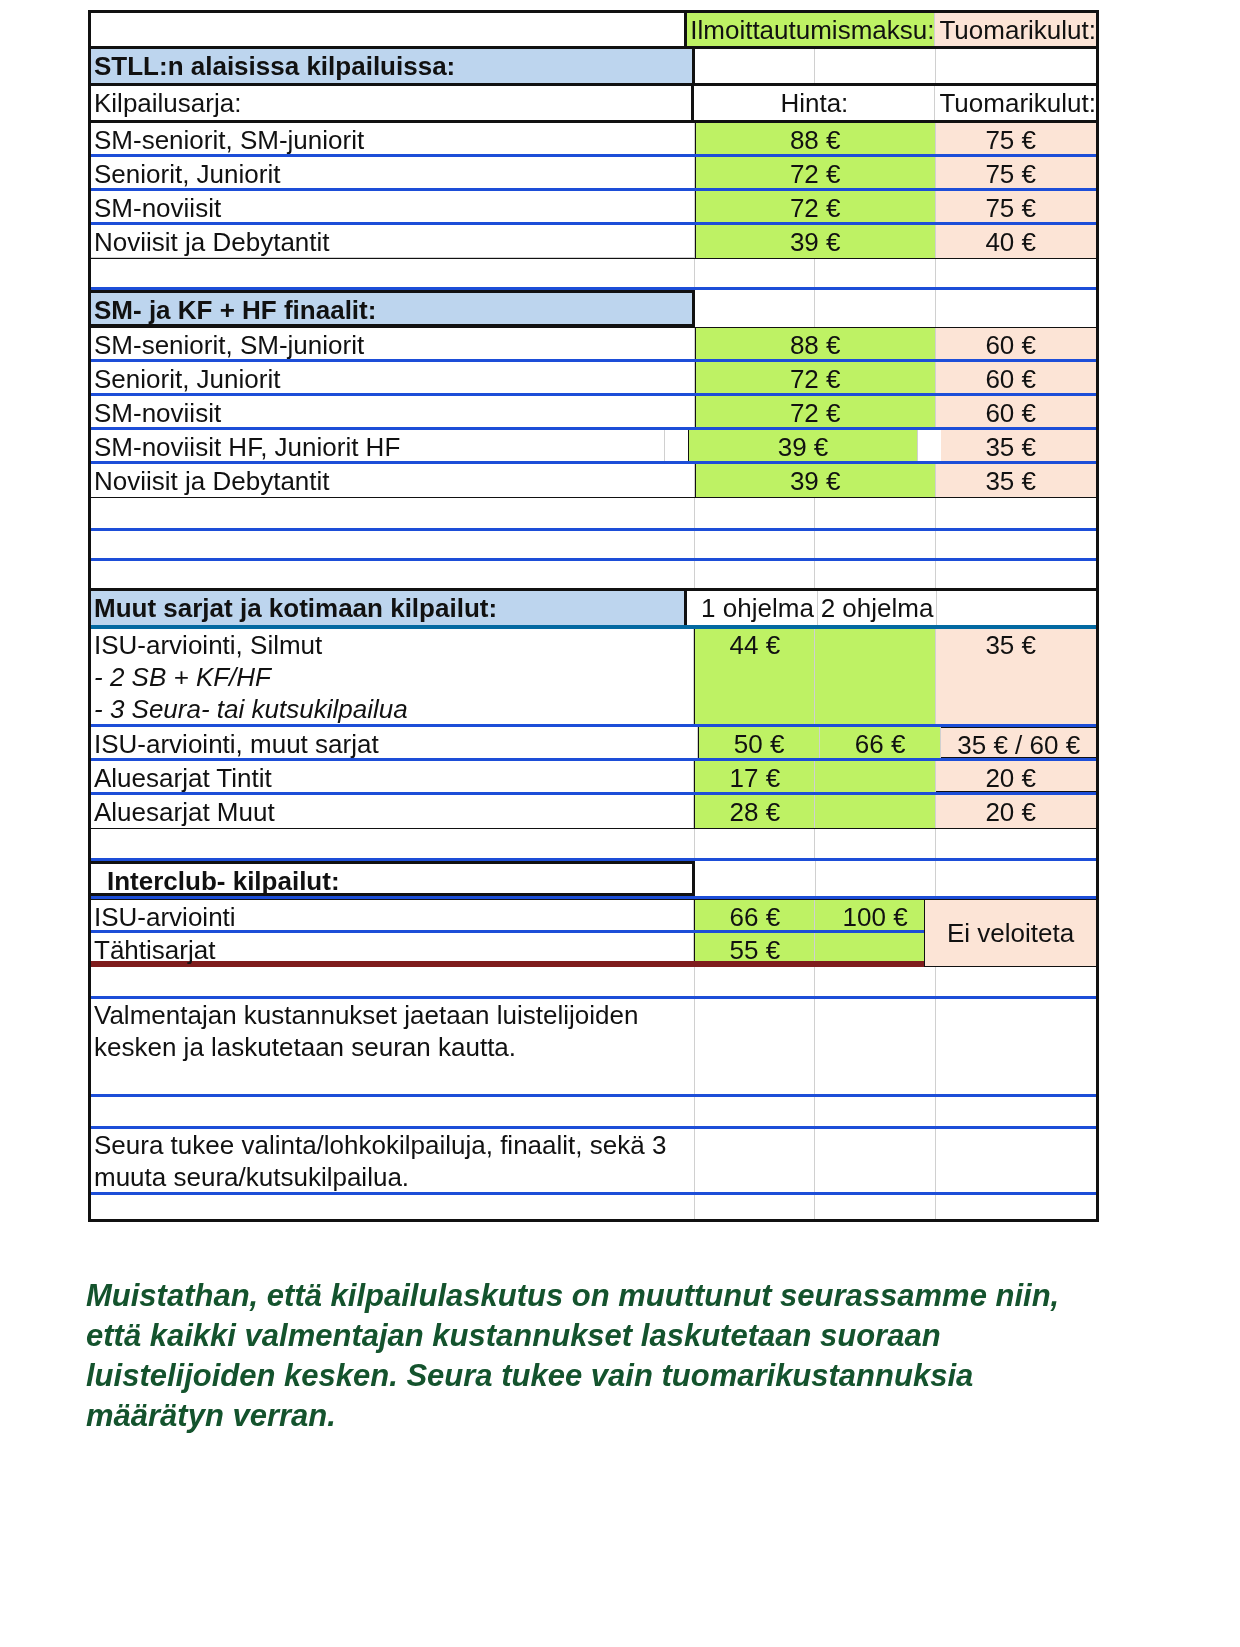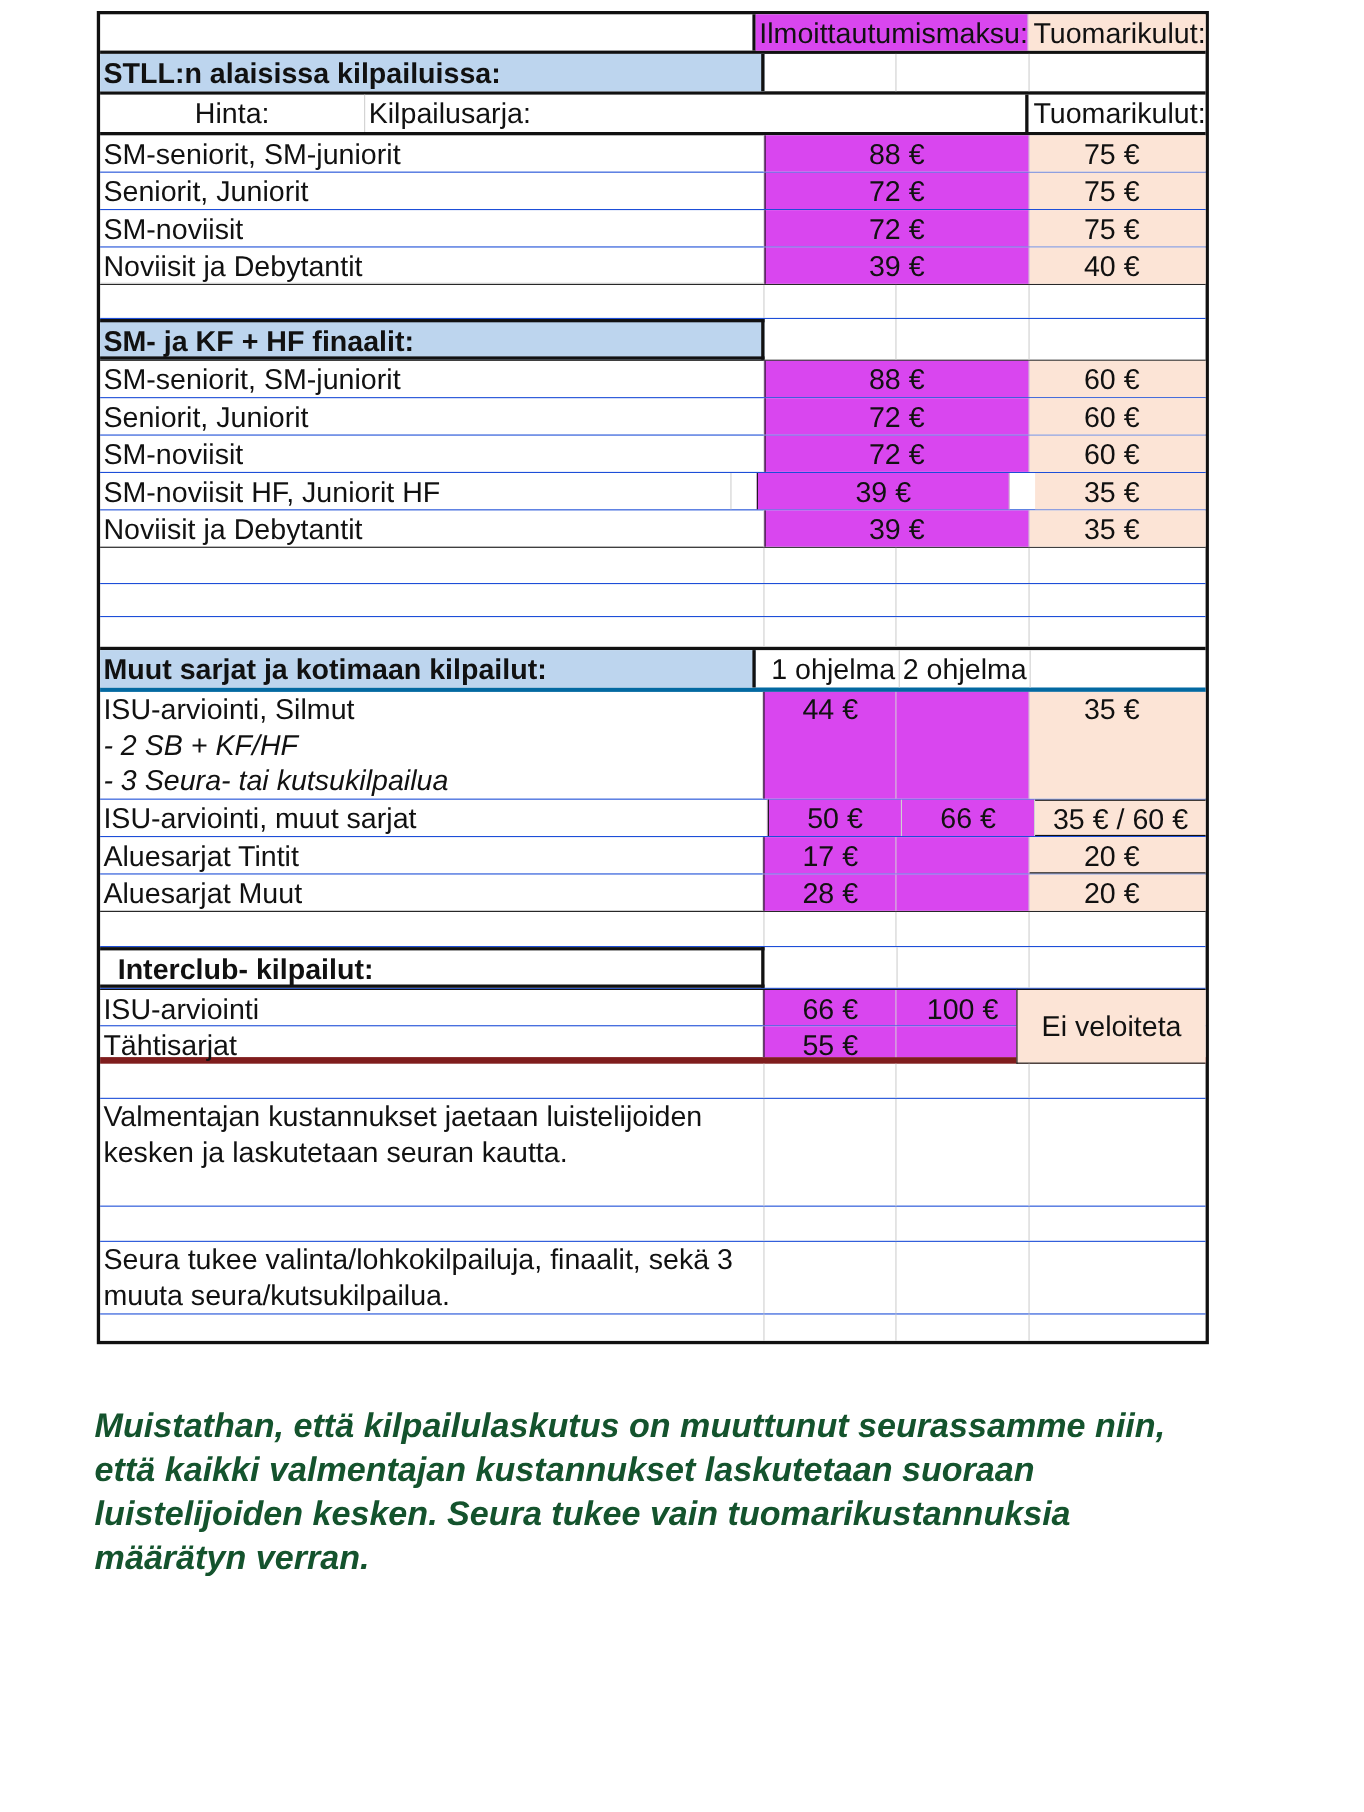--- a/index.html
+++ b/index.html
@@ -1,25 +1,25 @@
 <!DOCTYPE html>
 <html><head>
 <meta charset="utf-8">
 <style>
   html,body{margin:0;padding:0;background:#fff;}
   body{width:1240px;height:1647px;position:relative;font-family:"Liberation Sans",sans-serif;color:#111;overflow:hidden;}
   #sheet{position:absolute;left:88px;top:10px;width:1011px;height:1212px;border:3px solid #111;box-sizing:border-box;}
-  .row{position:absolute;left:0;width:1005px;display:flex;border-bottom:1px solid #1d4ed8;box-sizing:border-box;}
+  .row{position:absolute;left:0;width:1005px;display:flex;border-bottom:3px solid #1d4ed8;box-sizing:border-box;}
   .c{box-sizing:border-box;height:100%;font-size:26px;line-height:34px;white-space:nowrap;overflow:visible;position:relative;}
   .c0{width:675px;padding-left:3px;border-right:1px solid #d0d0d0;}
   .c1{width:135px;text-align:center;border-right:1px solid #d0d0d0;}
   .c2{width:135px;text-align:center;border-right:1px solid #d0d0d0;}
   .c3{width:172px;text-align:right;padding-right:60px;}
   .c12{width:270px;text-align:center;border-right:1px solid #d0d0d0;}
-  .blue{background:#d946ef;}
+  .blue{background:#bef264;}
   .peach{background:#fce4d6;}
   .hdr{background:#bdd5ee;font-weight:bold;}
   .bold{font-weight:bold;}
   .ital{font-style:italic;}
   .ctr{text-align:center;padding-right:0;}
   #note{position:absolute;left:86px;top:1276px;width:1020px;font-size:31px;line-height:40px;font-weight:bold;font-style:italic;color:#14532d;}
   .multi{white-space:normal;line-height:32px;}
 </style>
 </head>
 <body>
@@ -33,22 +33,22 @@
   </div>
 
   <div class="row" style="top:36px;height:37px;border-bottom:3px solid #111;">
     <div class="c c0 hdr" style="border-right:3px solid #111;">STLL:n alaisissa kilpailuissa:</div>
     <div class="c c1"></div>
     <div class="c c2"></div>
     <div class="c c3"></div>
   </div>
 
   <div class="row" style="top:73px;height:37px;border-bottom:3px solid #111;">
+    <div class="c c0" style="border-right:3px solid #111;">Kilpailusarja:</div>
     <div class="c c12">Hinta:</div>
-    <div class="c c0" style="border-right:3px solid #111;">Kilpailusarja:</div>
     <div class="c c3" style="text-align:left;padding:0 0 0 4px;">Tuomarikulut:</div>
   </div>
 
   <div class="row" style="top:110px;height:34px;">
     <div class="c c0">SM-seniorit, SM-juniorit</div>
     <div class="c c12 blue" style="border-left:1px solid #111;">88 €</div>
     <div class="c c3 peach">75 €</div>
   </div>
   <div class="row" style="top:144px;height:34px;">
     <div class="c c0">Seniorit, Juniorit</div>

